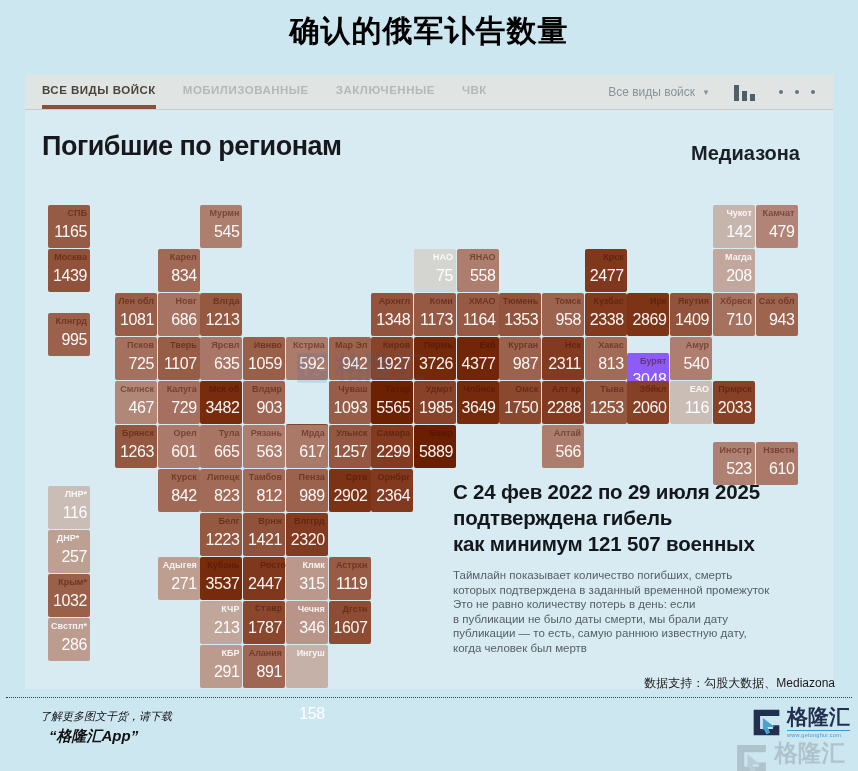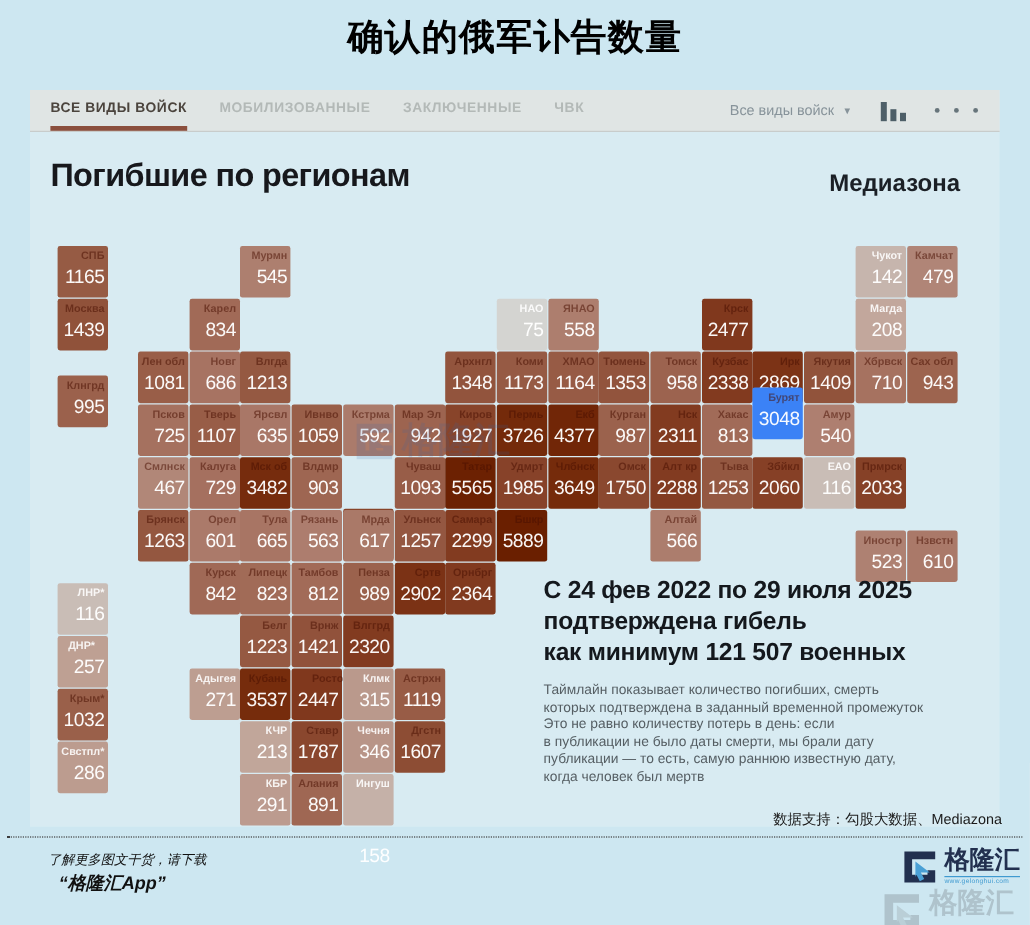--- a/index.html
+++ b/index.html
@@ -275,21 +275,21 @@
         <div class="t-num">987</div>
       </div>
       <div class="tile" title="Нск 2311" style="left: 517px; top: 262px; background: rgb(130, 59, 32);">
         <div class="t-label" style="color: rgba(72, 16, 0, 0.52);">Нск</div>
         <div class="t-num">2311</div>
       </div>
       <div class="tile" title="Хакас 813" style="left: 559.7px; top: 262px; background: rgb(161, 107, 88);">
         <div class="t-label" style="color: rgba(72, 16, 0, 0.52);">Хакас</div>
         <div class="t-num">813</div>
       </div>
-      <div class="tile" title="Бурят 3048" style="left: 602.4px; top: 248px; background: #3b82f6;">
+      <div class="tile" title="Бурят 3048" style="left: 602.4px; top: 278px; background: #8b5cf6;">
         <div class="t-label" style="color: rgba(72, 16, 0, 0.52);">Бурят</div>
         <div class="t-num">3048</div>
       </div>
       <div class="tile" title="Амур 540" style="left: 645.1px; top: 262px; background: rgb(174, 127, 112);">
         <div class="t-label" style="color: rgba(72, 16, 0, 0.52);">Амур</div>
         <div class="t-num">540</div>
       </div>
       <div class="tile" title="Смлнск 467" style="left: 90px; top: 306px; background: rgb(177, 135, 120);">
         <div class="t-label" style="color: rgba(72, 16, 0, 0.52);">Смлнск</div>
         <div class="t-num">467</div>
@@ -460,21 +460,21 @@
       </div>
       <div class="tile" title="Крым* 1032" style="left: 23px; top: 498.7px; background: rgb(154, 96, 74);">
         <div class="t-label" style="color: rgba(72, 16, 0, 0.52);">Крым*</div>
         <div class="t-num">1032</div>
       </div>
       <div class="tile" title="КЧР 213" style="left: 175.4px; top: 526px; background: rgb(193, 166, 154);">
         <div class="t-label" style="color: rgba(255, 255, 255, 0.88);">КЧР</div>
         <div class="t-num">213</div>
       </div>
       <div class="tile" title="Ставр 1787" style="left: 218.1px; top: 526px; background: rgb(138, 71, 46);">
-        <div class="t-label" style="color: rgba(72, 16, 0, 0.52);">Ставр</div>
+        <div class="t-label" style="color: rgba(72, 16, 0, 0.52); font-family: Liberation Mono, monospace;">Ставр</div>
         <div class="t-num">1787</div>
       </div>
       <div class="tile" title="Чечня 346" style="left: 260.8px; top: 526px; background: rgb(184, 149, 136);">
         <div class="t-label" style="color: rgba(255, 255, 255, 0.88);">Чечня</div>
         <div class="t-num">346</div>
       </div>
       <div class="tile" title="Дгстн 1607" style="left: 303.5px; top: 526px; background: rgb(141, 77, 52);">
         <div class="t-label" style="color: rgba(72, 16, 0, 0.52);">Дгстн</div>
         <div class="t-num">1607</div>
       </div>

